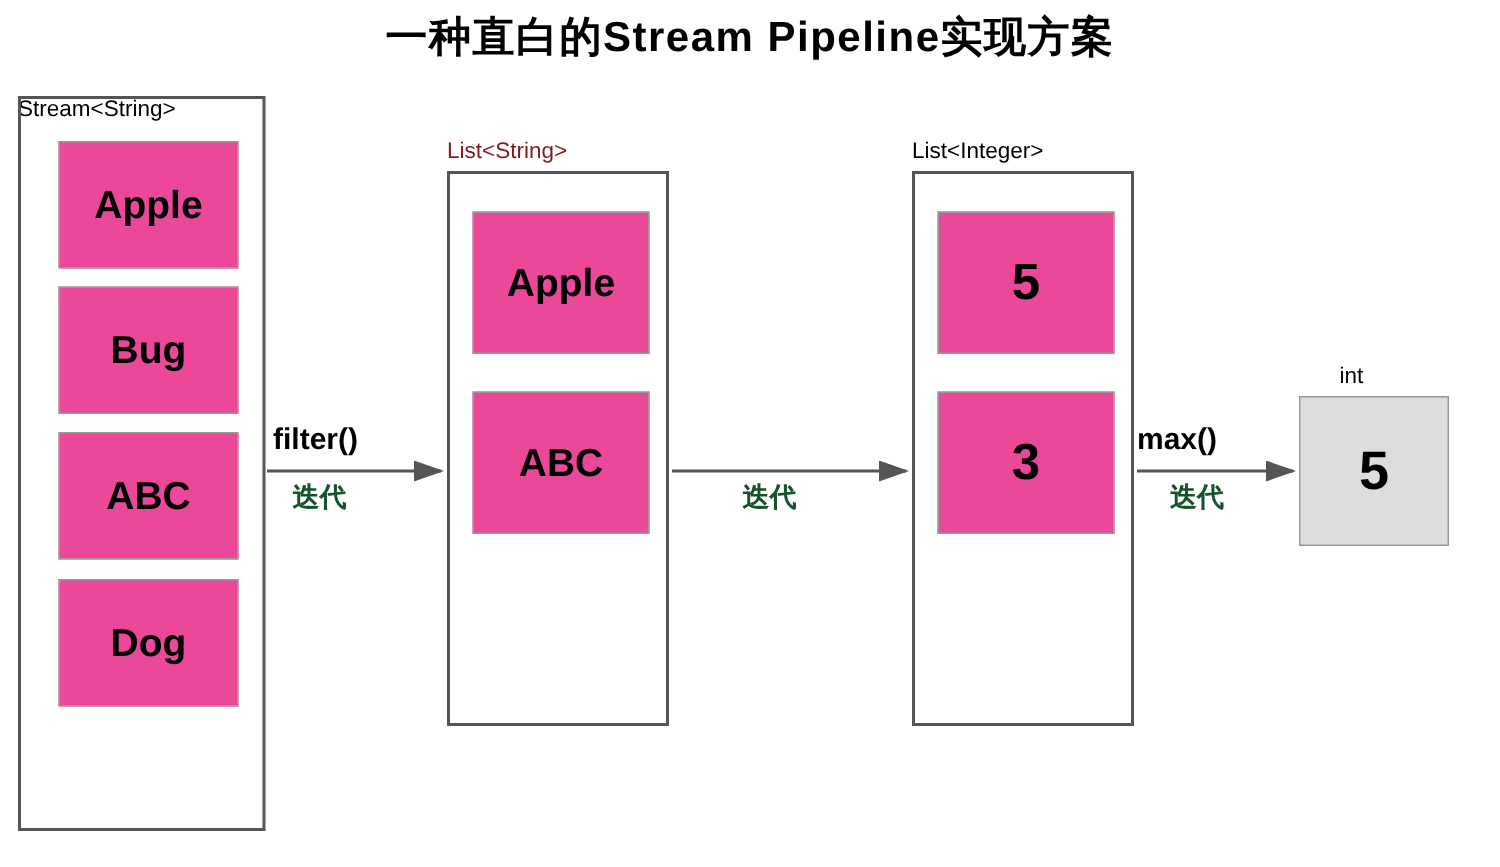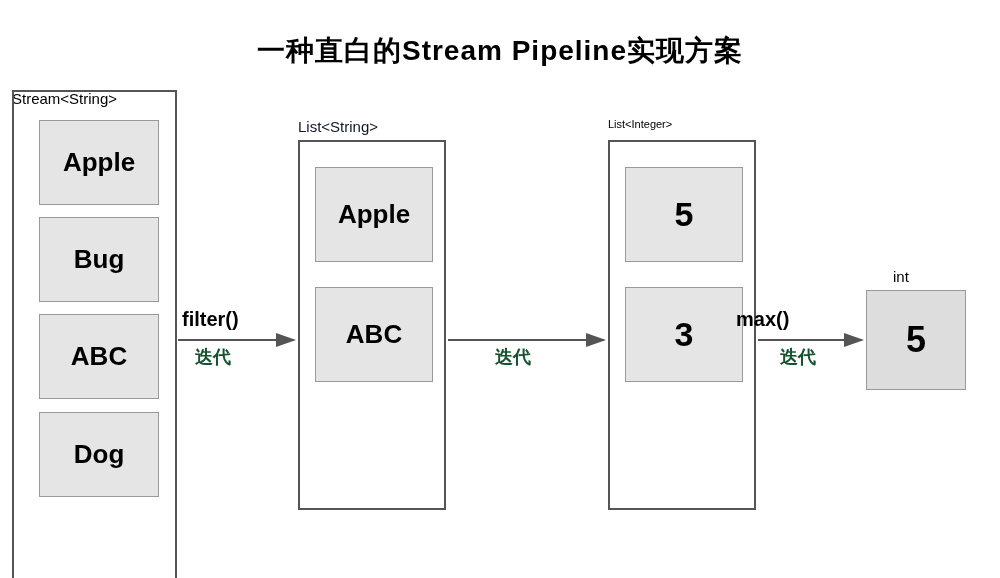--- a/index.html
+++ b/index.html
@@ -9,21 +9,21 @@
       width: 1000px;
       height: 578px;
       overflow: hidden;
       position: relative;
     }
 
     .title {
       text-align: center;
       font-size: 28px;
       font-weight: bold;
-      padding-top: 32px;
+      padding-top: 6px;
       padding-bottom: 10px;
       letter-spacing: 1px;
     }
 
     .diagram {
       position: relative;
       width: 1000px;
       height: 510px;
     }
 
@@ -40,21 +40,21 @@
     .stream-label {
       position: absolute;
       left: 12px;
       top: 10px;
       font-size: 15px;
       color: #000;
     }
 
     
     .item-box {
-      background: #e5e5e5;
+      background: #ec4899;
       border: 1px solid #999;
       display: flex;
       align-items: center;
       justify-content: center;
       font-size: 26px;
       font-weight: bold;
       color: #000;
     }
 
     
@@ -73,21 +73,21 @@
       width: 148px;
       height: 370px;
       border: 2px solid #555;
     }
 
     .list-string-label {
       position: absolute;
       left: 298px;
       top: 60px;
       font-size: 15px;
-      color: #0f172a;
+      color: #7f1d1d;
       transform: translateY(-22px);
     }
 
     
     .list-item {
       position: absolute;
       left: 15px;
       width: 118px;
       height: 95px;
     }
@@ -99,21 +99,21 @@
       top: 60px;
       width: 148px;
       height: 370px;
       border: 2px solid #555;
     }
 
     .list-int-label {
       position: absolute;
       left: 608px;
       top: 60px;
-      font-size: 11px;
+      font-size: 15px;
       color: #000;
       transform: translateY(-22px);
     }
 
     
     .int-label {
       position: absolute;
       font-size: 15px;
       color: #000;
     }
@@ -207,21 +207,21 @@
 
   <div class="list-int-label">List&lt;Integer&gt;</div>
 
   <div class="list-int-container">
 
     <div class="item-box list-item" style="top: 25px; font-size: 34px;">5</div>
 
     <div class="item-box list-item" style="top: 145px; font-size: 34px;">3</div>
   </div>
 
-  <div class="arrow-label" style="left: 736px; top: 228px;">max()</div>
+  <div class="arrow-label" style="left: 758px; top: 228px;">max()</div>
 
   <div class="iterate-label" style="left: 780px; top: 265px;">迭代</div>
 
   <div class="int-label" style="left: 893px; top: 188px;">int</div>
 
   <div class="int-box" style="left: 866px; top: 210px; width: 100px; height: 100px;">5</div>
 
 </div>
 
 </body></html>

